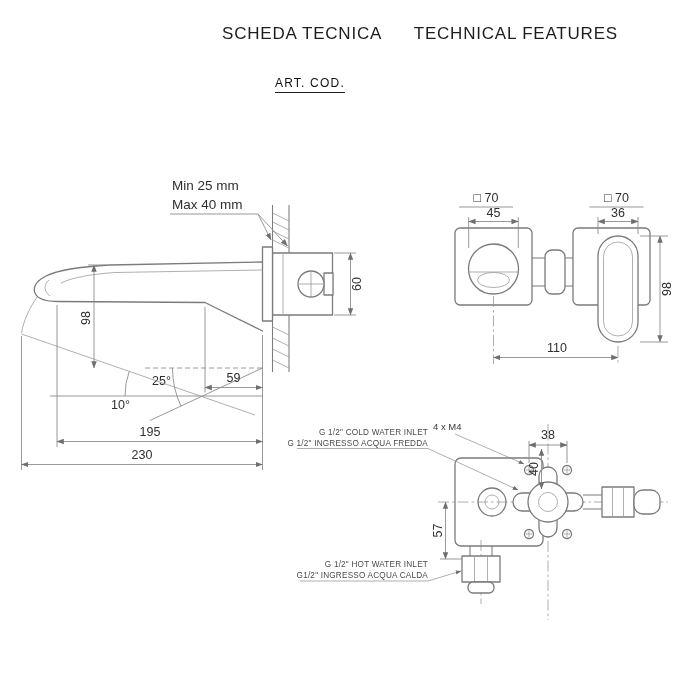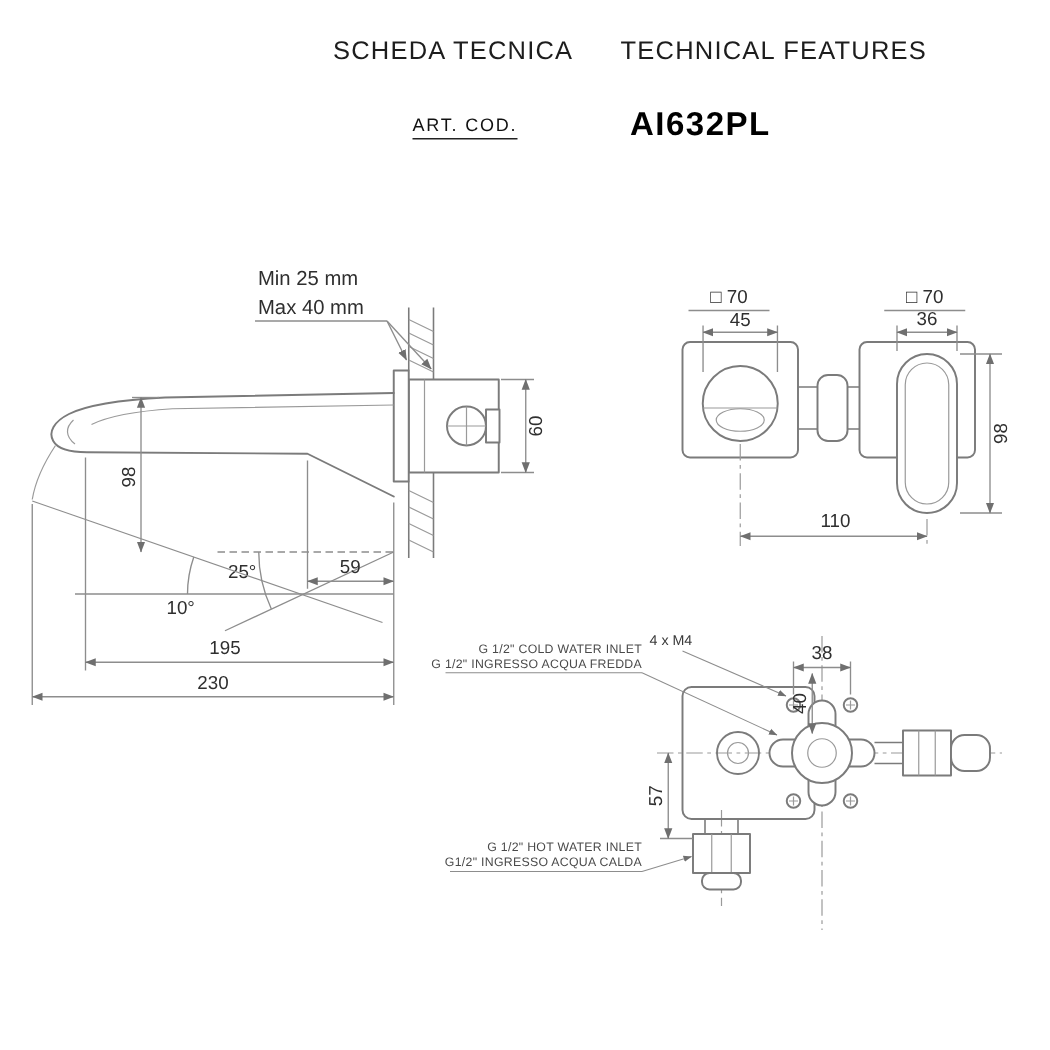--- a/index.html
+++ b/index.html
@@ -30,21 +30,20 @@
 </head>
 <body>
 
 <div class="page">
 
   <div class="header">
     <span>SCHEDA TECNICA</span>
     <span>TECHNICAL FEATURES</span>
   </div>
   <div class="artlabel">ART. COD.</div>
-  <div class="artcode">AI632PL</div>
 
   <svg class="drawing" width="700" height="700" viewBox="0 0 700 700">
     <defs>
       <marker id="arr" viewBox="0 0 10 10" refX="9.5" refY="5" markerWidth="8" markerHeight="8" orient="auto-start-reverse">
         <path d="M0,1.2 L10,5 L0,8.8 z" fill="#6f6f6f"></path>
       </marker>
     </defs>
 
     <g>
 

